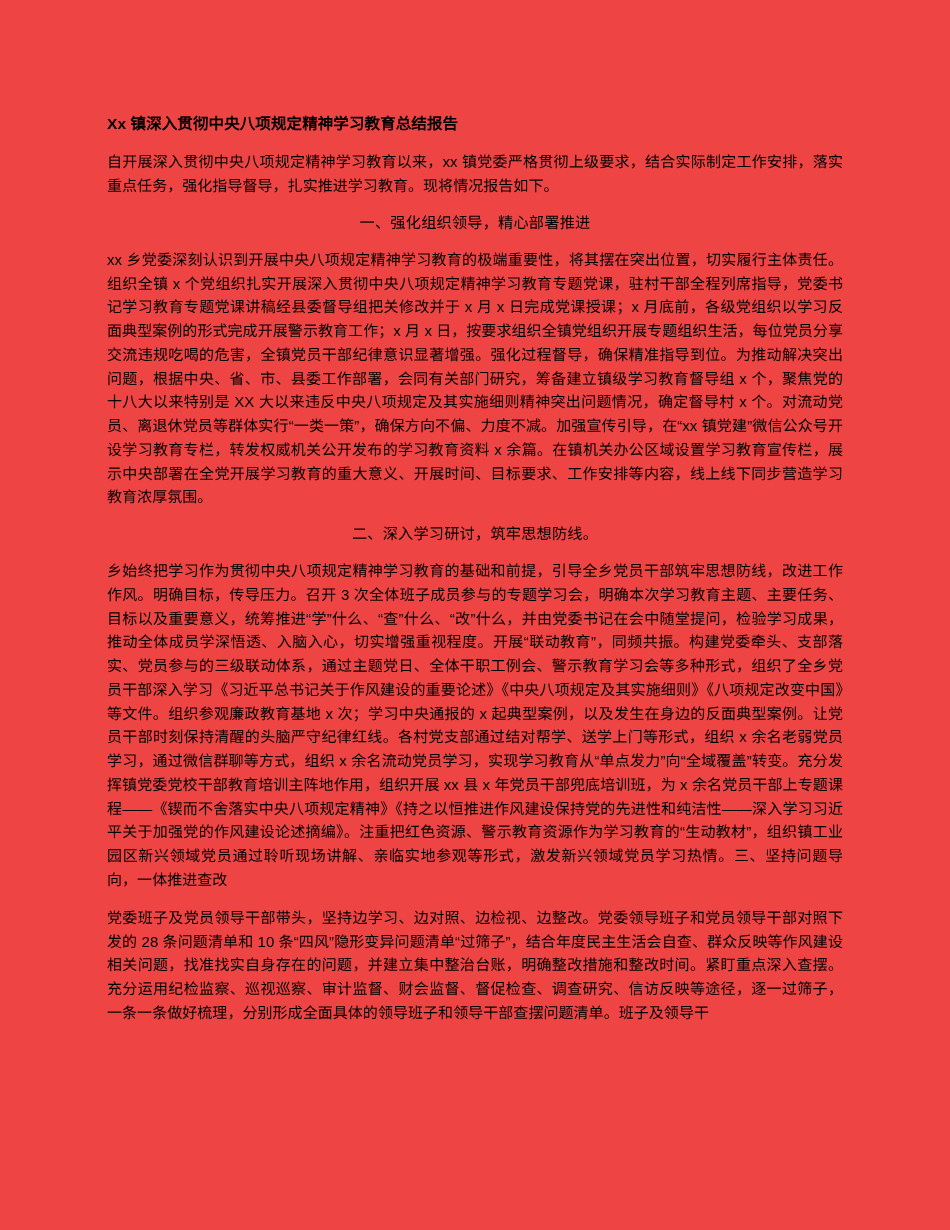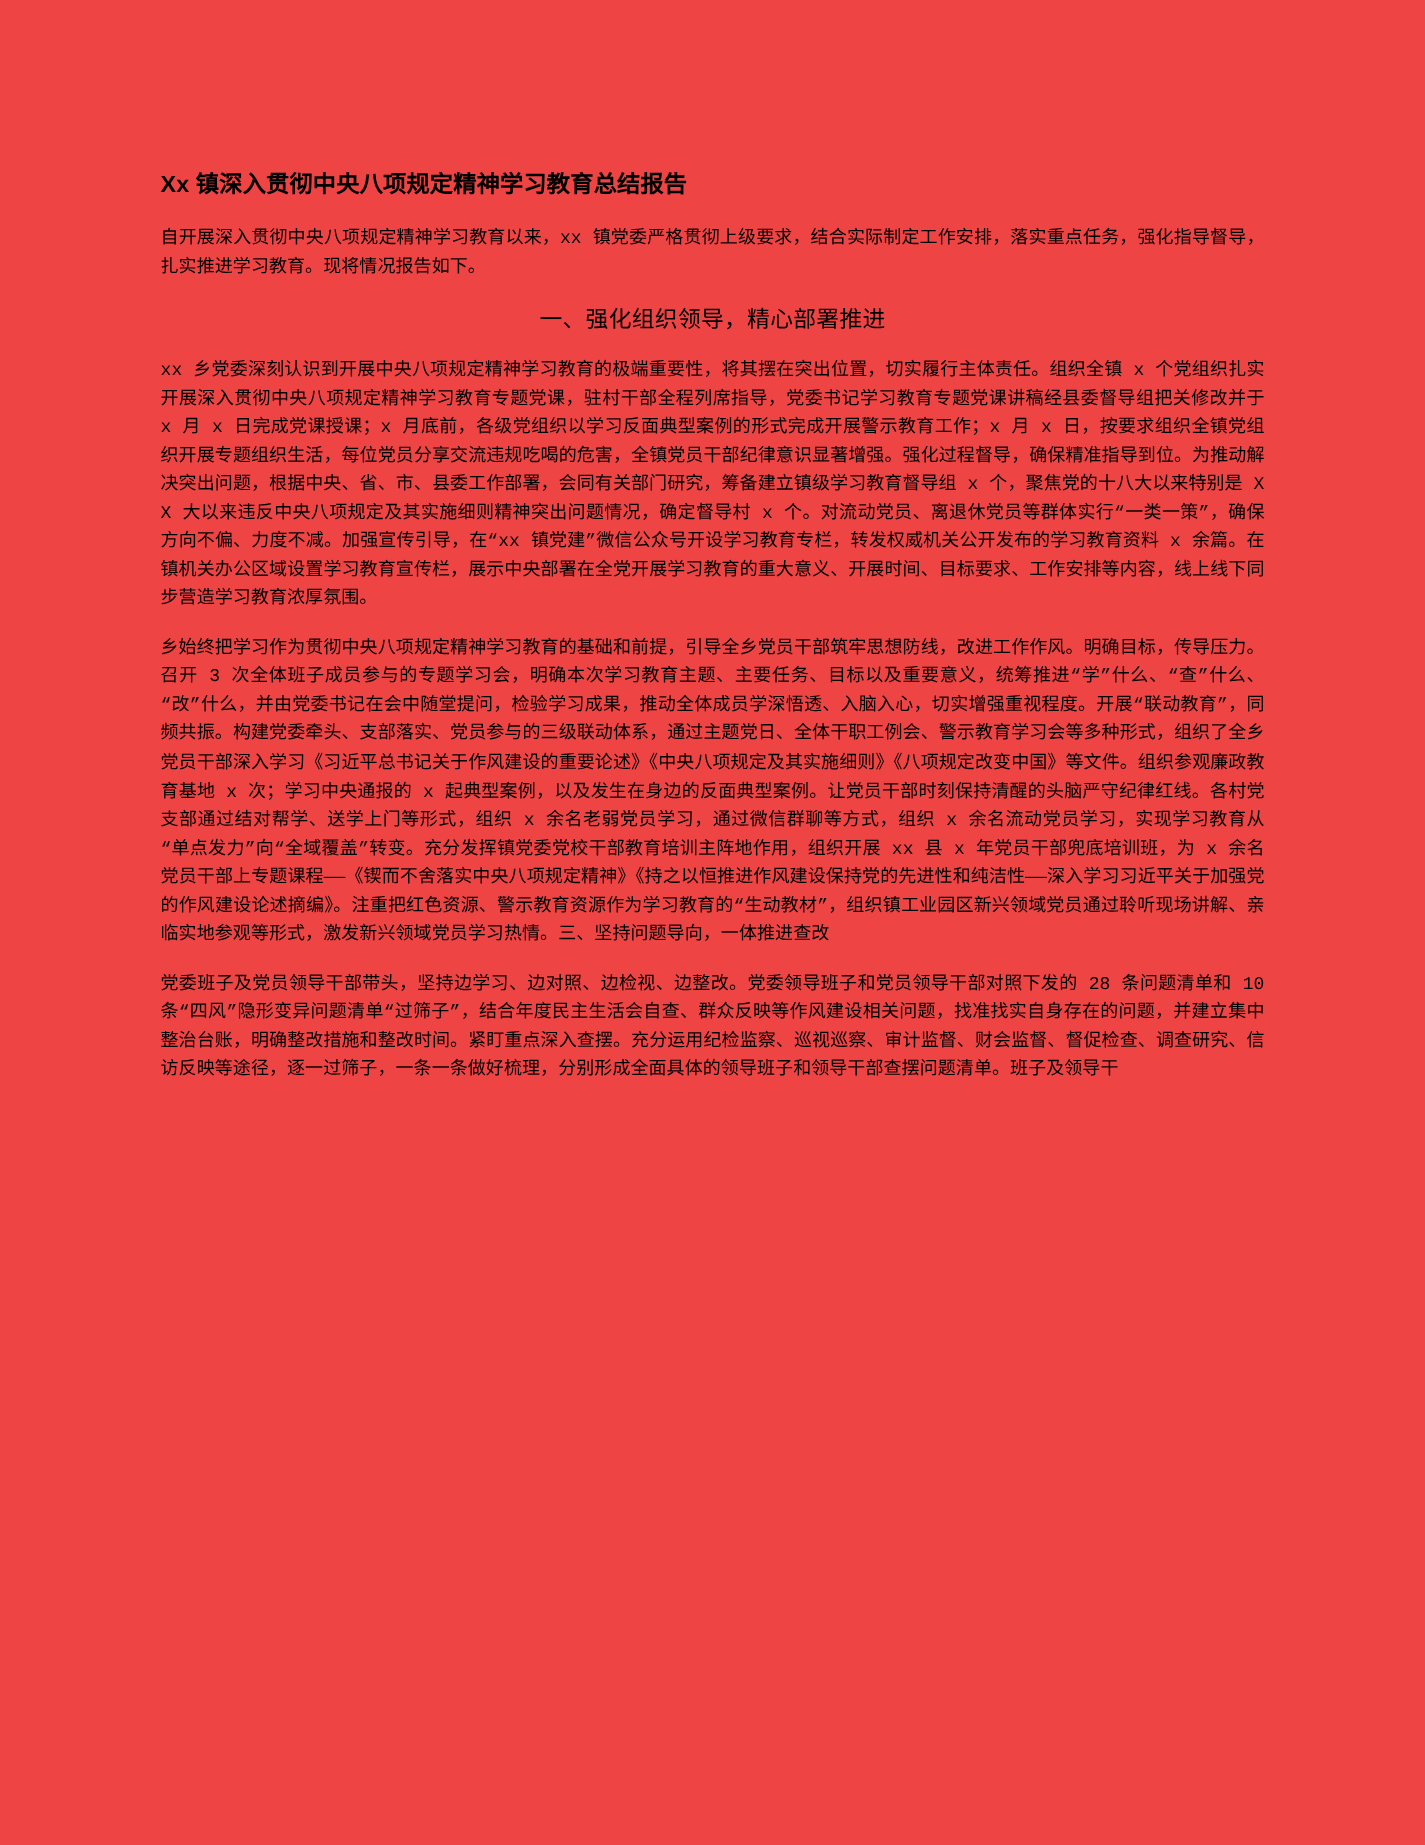--- a/index.html
+++ b/index.html
@@ -38,44 +38,44 @@
   }
   .section-heading {
     font-size: 15.2px;
     font-weight: normal;
     line-height: 1.5;
     margin: 0 0 13px 0;
     text-align: center;
     letter-spacing: 0.2px;
   }
   p.para {
-    font-size: 12px;
+    font-size: 15px;
     line-height: 1.585;
     margin: 0 0 14px 0;
     text-align: justify;
     text-justify: inter-character;
     letter-spacing: 0.05px;
     word-break: break-all;
-    font-family: Liberation Mono, monospace;
   }
   p.para:last-child {
     margin-bottom: 0;
   }
 </style>
 </head>
 <body>
 
 <div class="page">
   <div class="doc-body">
     <h1 class="doc-title">Xx 镇深入贯彻中央八项规定精神学习教育总结报告</h1>
 
     <p class="para">自开展深入贯彻中央八项规定精神学习教育以来，xx 镇党委严格贯彻上级要求，结合实际制定工作安排，落实重点任务，强化指导督导，扎实推进学习教育。现将情况报告如下。</p>
 
     <div class="section-heading">一、强化组织领导，精心部署推进</div>
 
     <p class="para">xx 乡党委深刻认识到开展中央八项规定精神学习教育的极端重要性，将其摆在突出位置，切实履行主体责任。组织全镇 x 个党组织扎实开展深入贯彻中央八项规定精神学习教育专题党课，驻村干部全程列席指导，党委书记学习教育专题党课讲稿经县委督导组把关修改并于 x 月 x 日完成党课授课；x 月底前，各级党组织以学习反面典型案例的形式完成开展警示教育工作；x 月 x 日，按要求组织全镇党组织开展专题组织生活，每位党员分享交流违规吃喝的危害，全镇党员干部纪律意识显著增强。强化过程督导，确保精准指导到位。为推动解决突出问题，根据中央、省、市、县委工作部署，会同有关部门研究，筹备建立镇级学习教育督导组 x 个，聚焦党的十八大以来特别是 XX 大以来违反中央八项规定及其实施细则精神突出问题情况，确定督导村 x 个。对流动党员、离退休党员等群体实行“一类一策”，确保方向不偏、力度不减。加强宣传引导，在“xx 镇党建”微信公众号开设学习教育专栏，转发权威机关公开发布的学习教育资料 x 余篇。在镇机关办公区域设置学习教育宣传栏，展示中央部署在全党开展学习教育的重大意义、开展时间、目标要求、工作安排等内容，线上线下同步营造学习教育浓厚氛围。</p>
 
+    <div class="section-heading">二、深入学习研讨，筑牢思想防线。</div>
 
     <p class="para">乡始终把学习作为贯彻中央八项规定精神学习教育的基础和前提，引导全乡党员干部筑牢思想防线，改进工作作风。明确目标，传导压力。召开 3 次全体班子成员参与的专题学习会，明确本次学习教育主题、主要任务、目标以及重要意义，统筹推进“学”什么、“查”什么、“改”什么，并由党委书记在会中随堂提问，检验学习成果，推动全体成员学深悟透、入脑入心，切实增强重视程度。开展“联动教育”，同频共振。构建党委牵头、支部落实、党员参与的三级联动体系，通过主题党日、全体干职工例会、警示教育学习会等多种形式，组织了全乡党员干部深入学习《习近平总书记关于作风建设的重要论述》《中央八项规定及其实施细则》《八项规定改变中国》等文件。组织参观廉政教育基地 x 次；学习中央通报的 x 起典型案例，以及发生在身边的反面典型案例。让党员干部时刻保持清醒的头脑严守纪律红线。各村党支部通过结对帮学、送学上门等形式，组织 x 余名老弱党员学习，通过微信群聊等方式，组织 x 余名流动党员学习，实现学习教育从“单点发力”向“全域覆盖”转变。充分发挥镇党委党校干部教育培训主阵地作用，组织开展 xx 县 x 年党员干部兜底培训班，为 x 余名党员干部上专题课程——《锲而不舍落实中央八项规定精神》《持之以恒推进作风建设保持党的先进性和纯洁性——深入学习习近平关于加强党的作风建设论述摘编》。注重把红色资源、警示教育资源作为学习教育的“生动教材”，组织镇工业园区新兴领域党员通过聆听现场讲解、亲临实地参观等形式，激发新兴领域党员学习热情。三、坚持问题导向，一体推进查改</p>
 
     <p class="para">党委班子及党员领导干部带头，坚持边学习、边对照、边检视、边整改。党委领导班子和党员领导干部对照下发的 28 条问题清单和 10 条“四风”隐形变异问题清单“过筛子”，结合年度民主生活会自查、群众反映等作风建设相关问题，找准找实自身存在的问题，并建立集中整治台账，明确整改措施和整改时间。紧盯重点深入查摆。充分运用纪检监察、巡视巡察、审计监督、财会监督、督促检查、调查研究、信访反映等途径，逐一过筛子，一条一条做好梳理，分别形成全面具体的领导班子和领导干部查摆问题清单。班子及领导干</p>
   </div>
 </div>
 
 </body></html>

